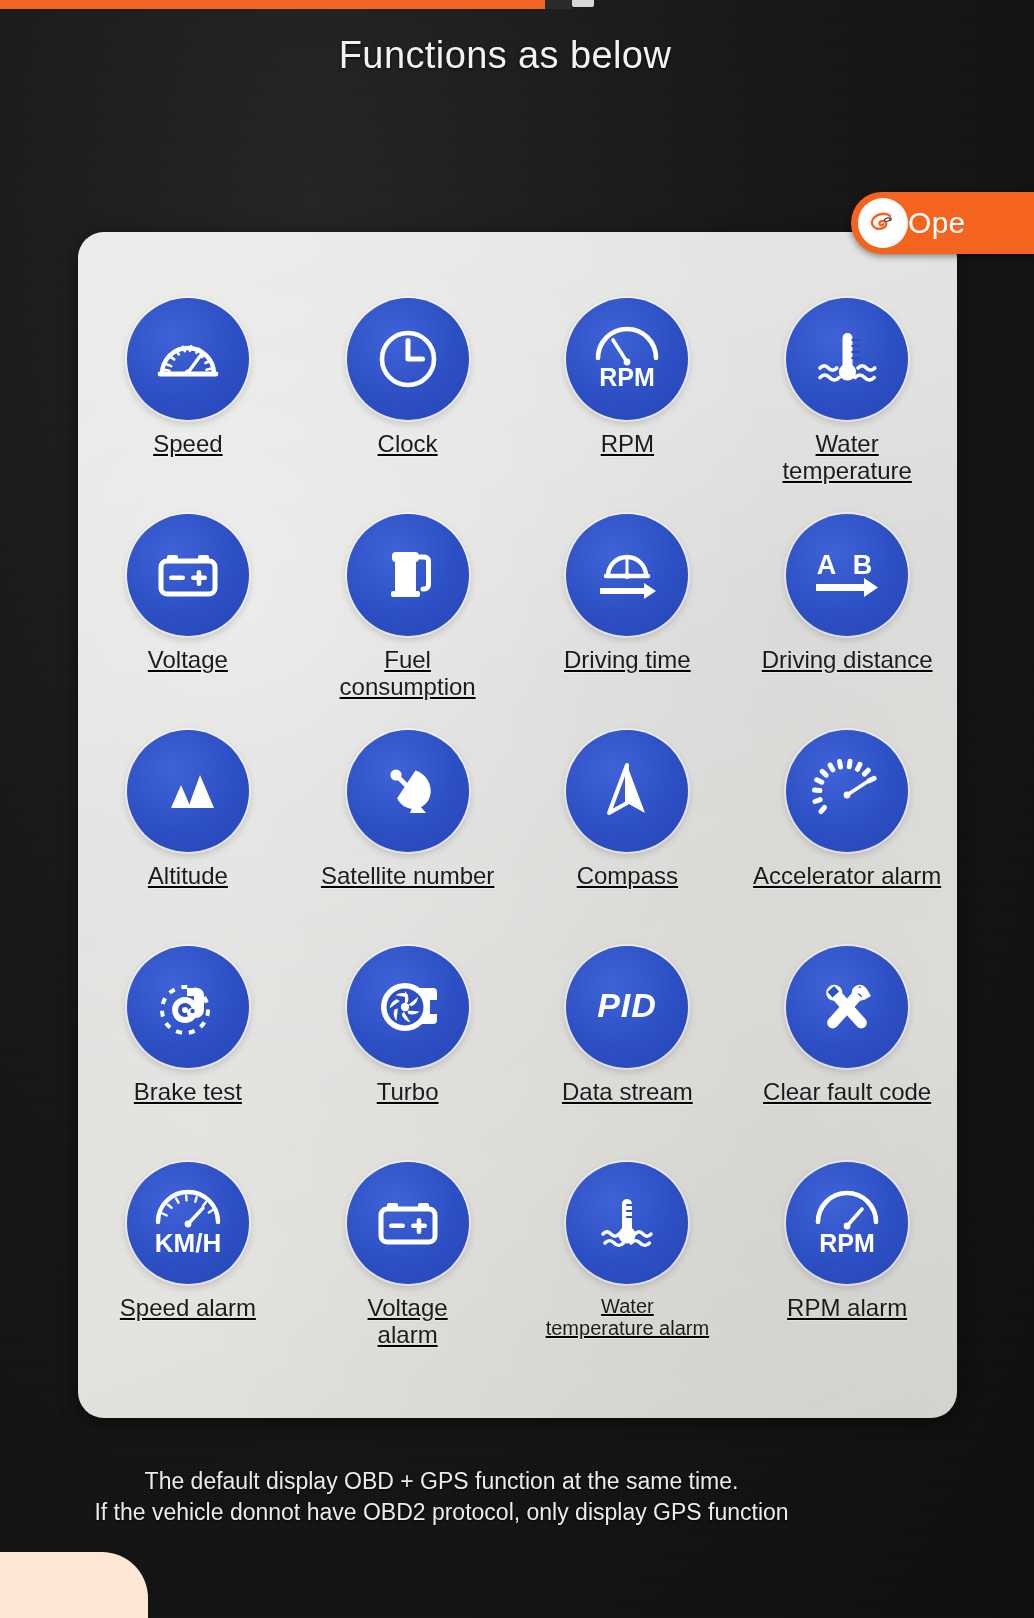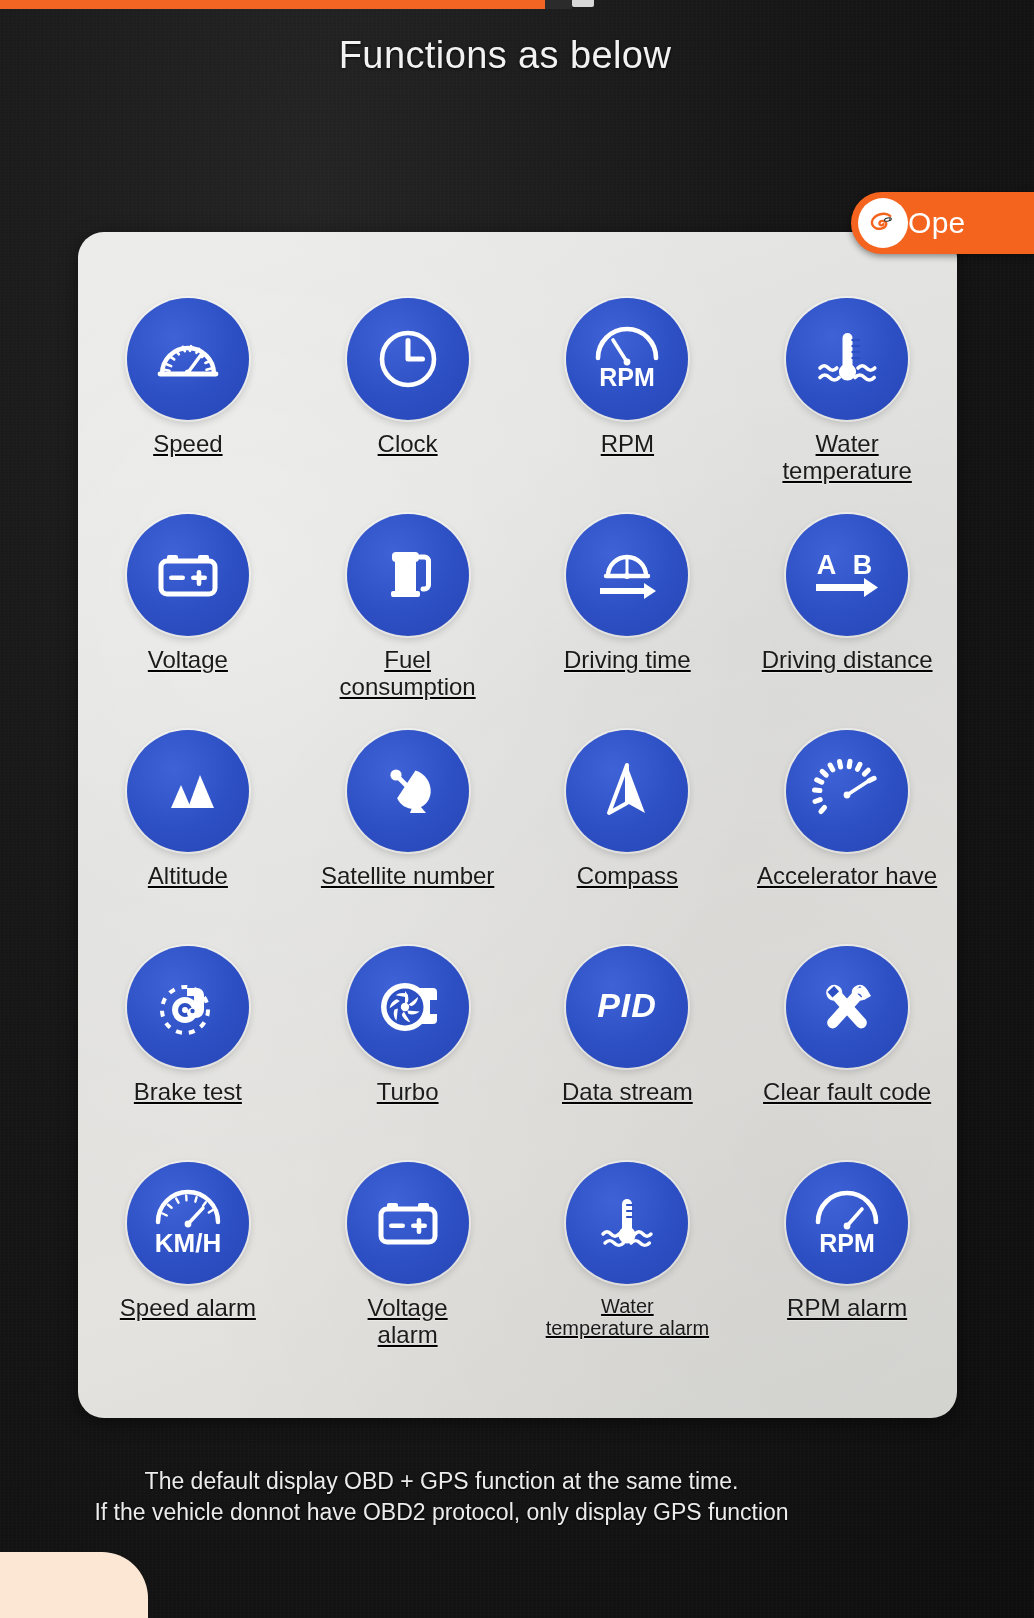--- a/index.html
+++ b/index.html
@@ -320,21 +320,21 @@
             <path d="M35.6 18l-1.1-5.5"></path>
             <path d="M44.2 17.8l.8-5.5"></path>
             <path d="M52.4 20.3l2.5-5"></path>
             <path d="M59.3 25.1l4-3.9"></path>
             <path d="M64.1 31.8l5-2.5"></path>
           </g>
           <path d="M42 46 L62 33" stroke="#fff" stroke-width="3.6" stroke-linecap="round"></path>
           <circle cx="42" cy="46" r="3.4" fill="#fff"></circle>
         </svg>
       </div>
-      <div class="cap">Accelerator have</div>
+      <div class="cap">Accelerator alarm</div>
     </div>
 
     <div class="cell">
       <div class="disc-blue">
         <svg width="82" height="82" viewBox="0 0 82 82">
           <circle cx="38" cy="44" r="23" fill="none" stroke="#fff" stroke-width="4" stroke-dasharray="6 7"></circle>
           <circle cx="38" cy="44" r="13" fill="#fff"></circle>
           <circle cx="38" cy="44" r="7" fill="#2d4fc4"></circle>
           <circle cx="38" cy="44" r="3" fill="#fff"></circle>
           <path d="M40 22 h10 a7 7 0 0 1 7 7 v15 a8 8 0 0 1-8 8 h-4 a5 5 0 0 1 0-10 h2 v-12 h-7 z" fill="#fff"></path>

